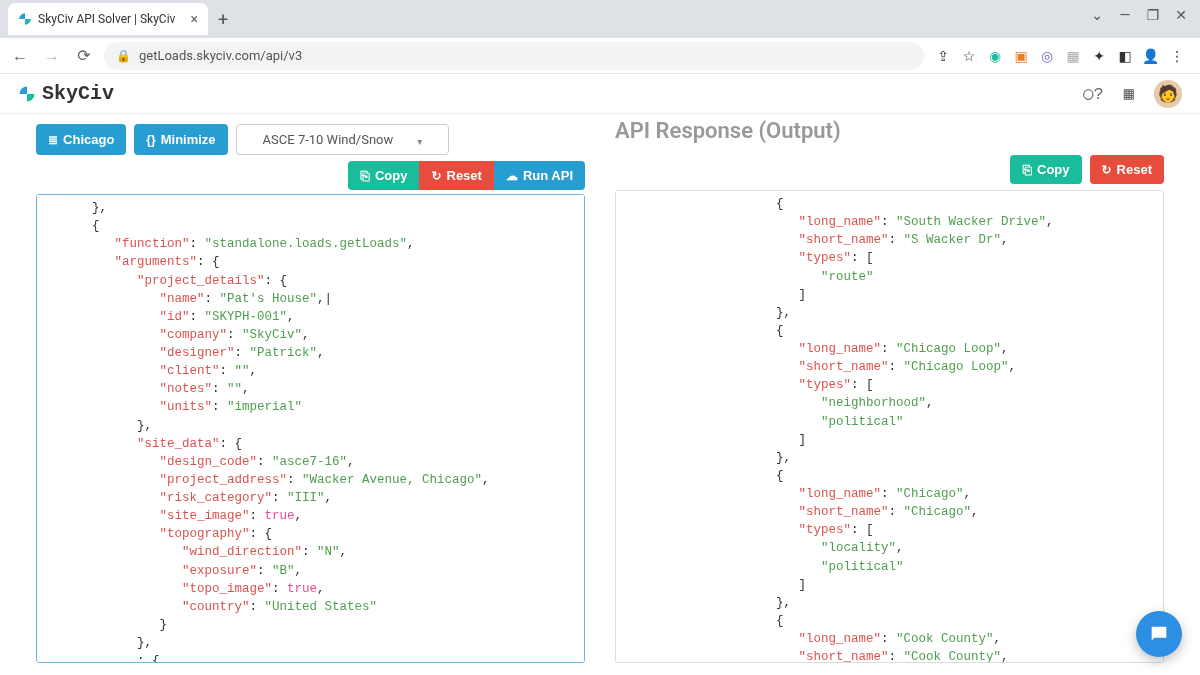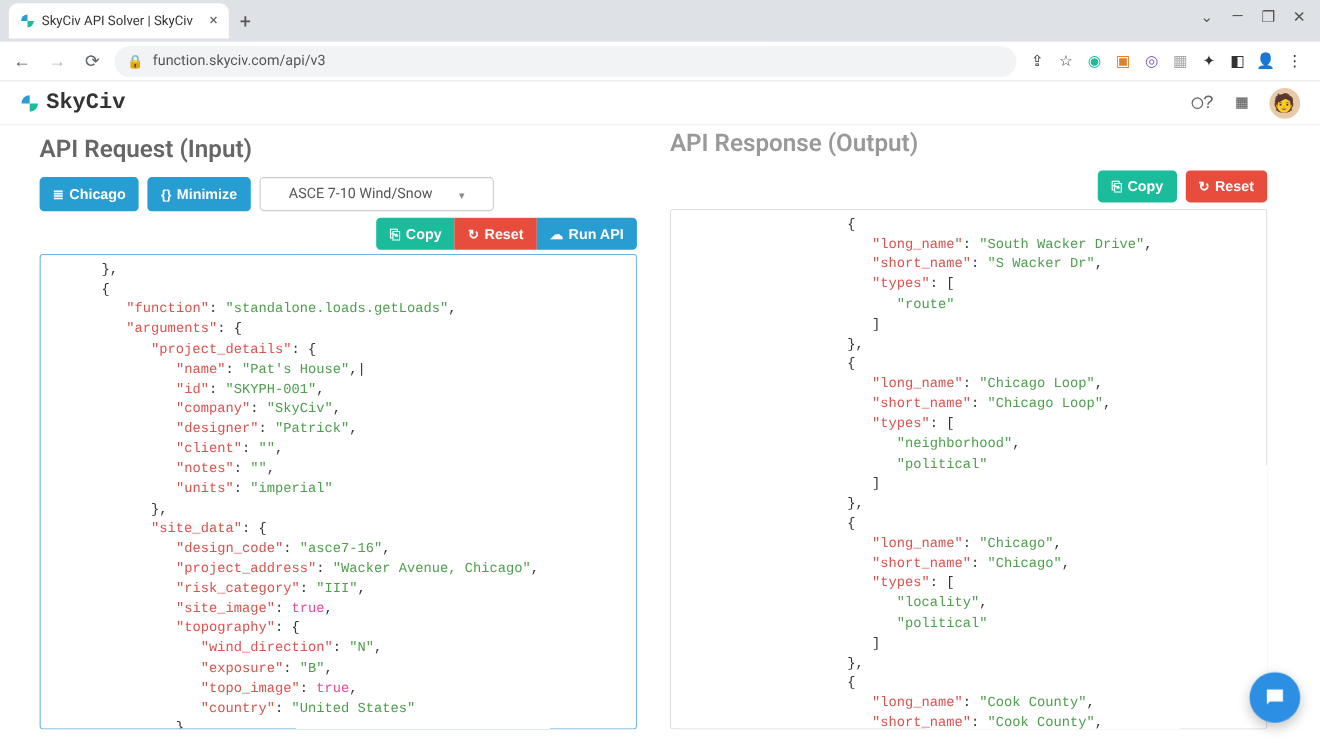--- a/index.html
+++ b/index.html
@@ -27,21 +27,21 @@
   .brand { display: flex; align-items: center; gap: 6px; font-weight: 700; font-size: 20px; color: #333; }
   .brand-mark { width: 18px; height: 18px; position: relative; }
   .brand-mark svg { display: block; }
   .app-header-right { margin-left: auto; display: flex; align-items: center; gap: 20px; }
   .hdr-ic { color: #666; font-size: 17px; }
   .avatar { width: 28px; height: 28px; border-radius: 50%; background: #e8c9a8; display: flex; align-items: center; justify-content: center; font-size: 16px; }
 
   
   .content { display: flex; height: calc(675px - 38px - 36px - 40px); }
   .panel { flex: 1; padding: 10px 20px 12px 36px; display: flex; flex-direction: column; min-width: 0; }
-  .panel.right { padding-left: 10px; padding-right: 48px; }
+  .panel.right { padding-left: 10px; padding-right: 36px; }
   .panel-title { font-size: 22px; font-weight: 600; color: #666; margin-bottom: 12px; }
   .panel.right .panel-title { color: #999; margin-top: -6px; }
 
   .toolbar { display: flex; gap: 8px; margin-bottom: 6px; }
   .toolbar.right-align { justify-content: flex-end; margin-bottom: 6px; }
   .sub-toolbar { display: flex; gap: 0; justify-content: flex-end; margin-bottom: 4px; }
   .sub-toolbar .btn { border-radius: 0; }
   .sub-toolbar .btn:first-child { border-radius: 4px 0 0 4px; }
   .sub-toolbar .btn:last-child { border-radius: 0 4px 4px 0; }
 
@@ -93,21 +93,21 @@
     <span>✕</span>
   </div>
 </div>
 
 <div class="addr-bar">
   <span class="nav-btn">←</span>
   <span class="nav-btn dis">→</span>
   <span class="nav-btn">⟳</span>
   <div class="url-box">
     <span class="lock">🔒</span>
-    <span>function.skyciv.com/api/v3</span>
+    <span>getLoads.skyciv.com/api/v3</span>
   </div>
   <div class="ext-row">
     <span class="ext-ic">⇪</span>
     <span class="ext-ic">☆</span>
     <span class="ext-ic" style="color:#1abc9c">◉</span>
     <span class="ext-ic" style="color:#e67e22">▣</span>
     <span class="ext-ic" style="color:#7b5fc9">◎</span>
     <span class="ext-ic" style="color:#aaa">▦</span>
     <span class="ext-ic">✦</span>
     <span class="ext-ic">◧</span>
@@ -129,21 +129,20 @@
   <div class="app-header-right">
     <span class="hdr-ic">◯?</span>
     <span class="hdr-ic">▦</span>
     <span class="avatar">🧑</span>
   </div>
 </div>
 
 <div class="content">
 
   <div class="panel">
-    <div class="panel-title">API Request (Input)</div>
 
     <div class="toolbar">
       <button class="btn btn-blue">
         <span class="ic">≣</span>
         <span>Chicago</span>
       </button>
       <button class="btn btn-blue">
         <span class="ic">{}</span>
         <span>Minimize</span>
       </button>

